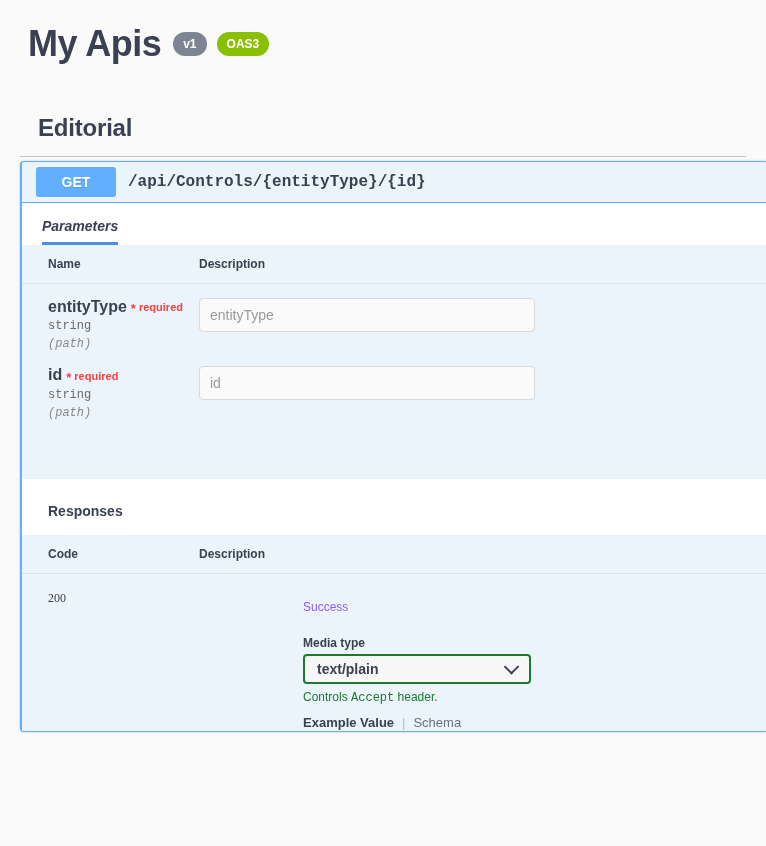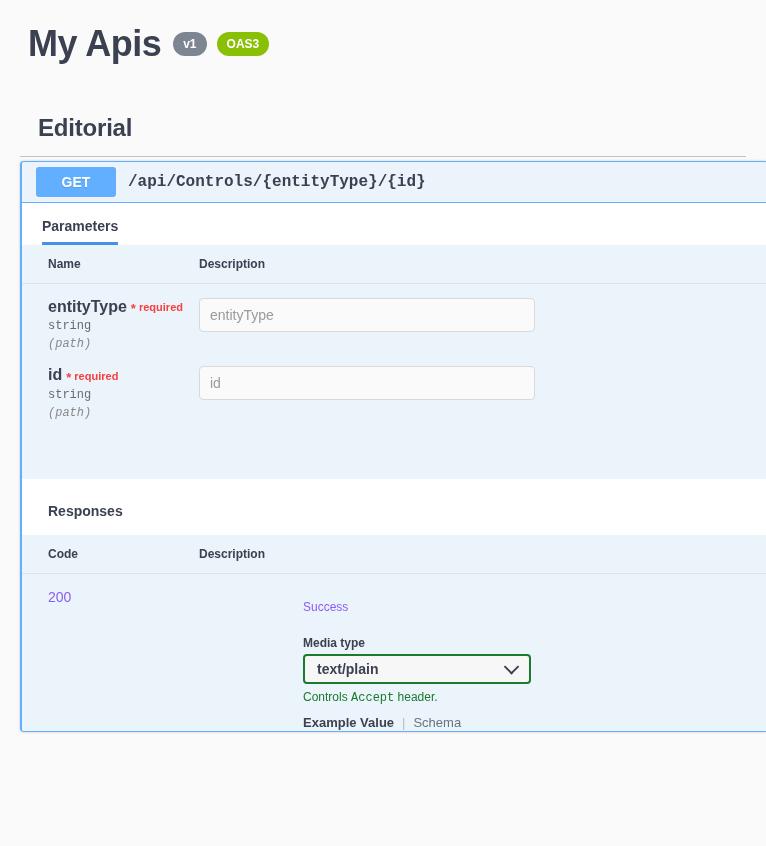--- a/index.html
+++ b/index.html
@@ -75,20 +75,21 @@
   .opblock-body{background:#fcfdff;}
 
   .tabs-row{
     background:#fff;padding:14px 0 0 0;
   }
   .tab-item{
     display:inline-block;
     font-size:14px;font-weight:bold;color:#3b4151;
     margin-left:20px;padding:0 0 8px 0;
     border-bottom:3px solid #4990e2;
+    font-style:italic;
   }
   .section-blue{background:#ebf3fb;}
 
   .table{width:100%;border-collapse:collapse;}
   .table th{
     text-align:left;font-size:12px;font-weight:bold;color:#3b4151;
     padding:12px 0 12px 0;
     border-bottom:1px solid #dfe3e8;
     margin-top:48px;
   }
@@ -127,21 +128,21 @@
     font-family:"Liberation Sans",sans-serif;
     color:#3b4151;outline:none;
   }
   .param-input::placeholder{color:#9a9a9a;}
 
   .responses-head{
     background:#fff;padding:24px 0 16px 26px;
     font-size:14px;font-weight:bold;color:#3b4151;
   }
 
-  .resp-code{font-size:14px;color:#8b5cf6;font-family:Liberation Sans, sans-serif;}
+  .resp-code{font-size:12px;color:#404040;font-family:Liberation Serif, serif;}
   .resp-desc{font-size:12px;color:#8b5cf6;padding-top:12px;}
 
   .media-label{font-size:12px;font-weight:bold;color:#3b4151;margin:22px 0 4px 0;}
   .media-select{
     position:relative;width:228px;height:30px;box-sizing:border-box;
     border:2px solid #1a7a2e;border-radius:4px;background:#f7f7f7;
     display:flex;align-items:center;
   }
   .media-select span.value{
     font-size:14px;font-weight:bold;color:#3b4151;padding-left:12px;

